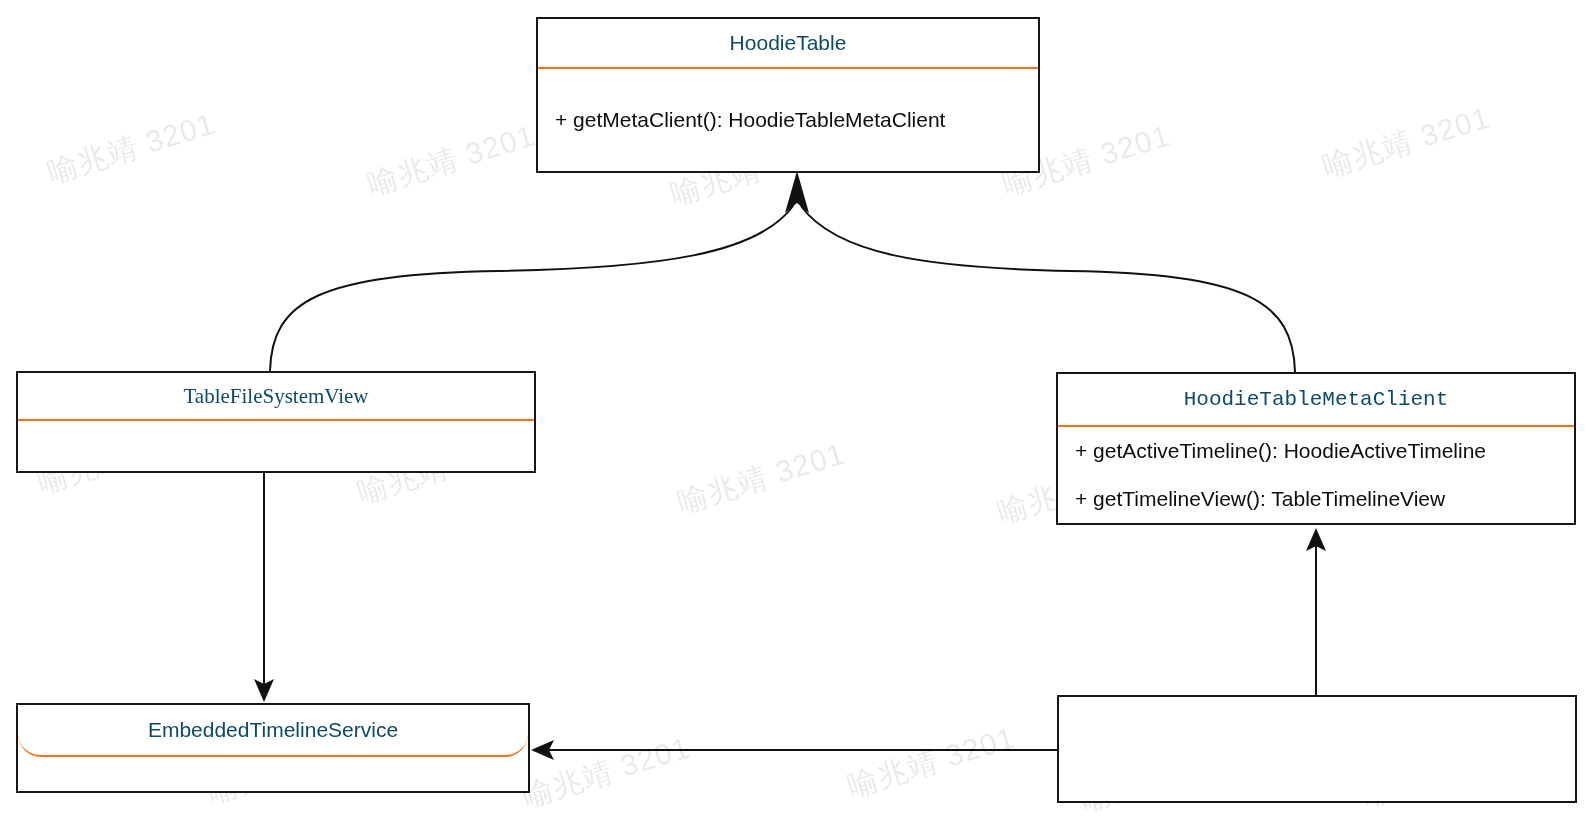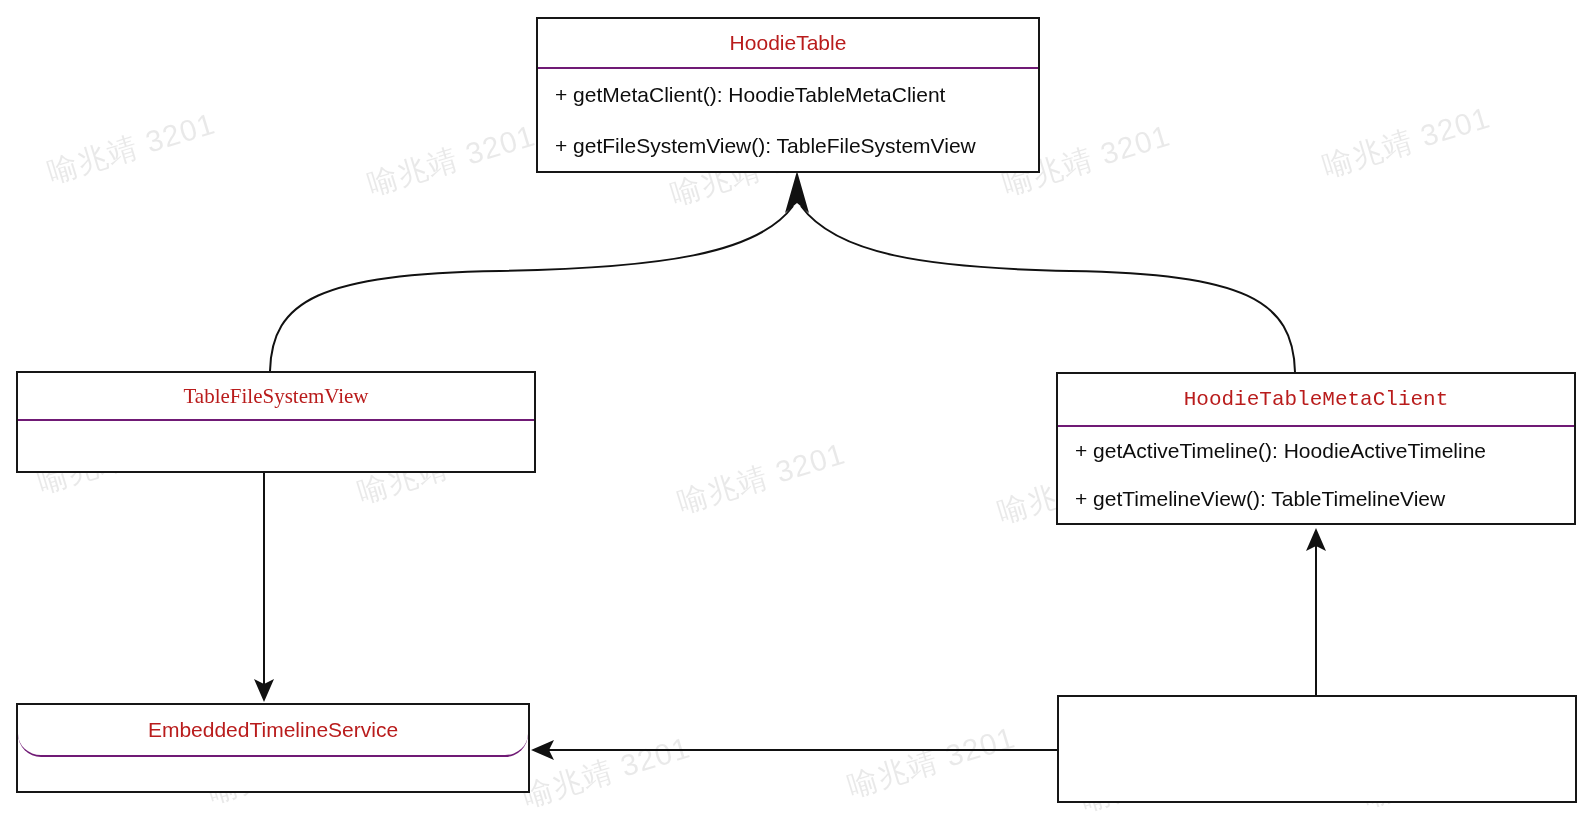--- a/index.html
+++ b/index.html
@@ -44,26 +44,26 @@
   .uml-class{
     position:absolute;
     background:#ffffff;
     border:2px solid #161616;
     box-sizing:border-box;
     display:flex;
     flex-direction:column;
   }
   .uml-title{
     box-sizing:border-box;
-    border-bottom:2px solid #701a75;
+    border-bottom:2px solid #f97316;
     display:flex;
     align-items:center;
     justify-content:center;
     font-size:21px;
-    color:#b91c1c;
+    color:#0c4a6e;
     flex:0 0 auto;
   }
   .uml-body{flex:1 1 auto;display:flex;flex-direction:column;}
   .uml-method{
     flex:1 1 0;
     display:flex;
     align-items:center;
     padding-left:17px;
     font-size:21px;
     color:#0d0d0d;
@@ -119,21 +119,20 @@
     <polygon class="head" points="1316,528 1306,551 1316,546 1326,551"></polygon>
 
     <line class="edge" x1="1057" y1="750" x2="549" y2="750"></line>
     <polygon class="head" points="531,750 554,740 549,750 554,760"></polygon>
   </svg>
 
   <div class="uml-class" id="box-hoodie-table">
     <div class="uml-title">HoodieTable</div>
     <div class="uml-body">
       <div class="uml-method">+ getMetaClient(): HoodieTableMetaClient</div>
-      <div class="uml-method">+ getFileSystemView(): TableFileSystemView</div>
     </div>
   </div>
 
   <div class="uml-class" id="box-table-file-system-view">
     <div class="uml-title">TableFileSystemView</div>
     <div class="uml-body">
       <div class="uml-empty"></div>
     </div>
   </div>
 

